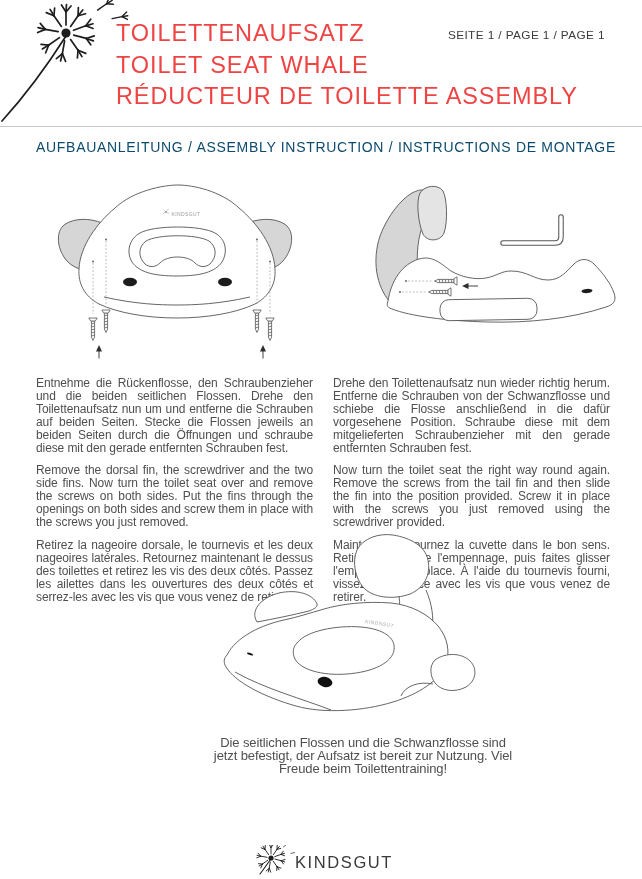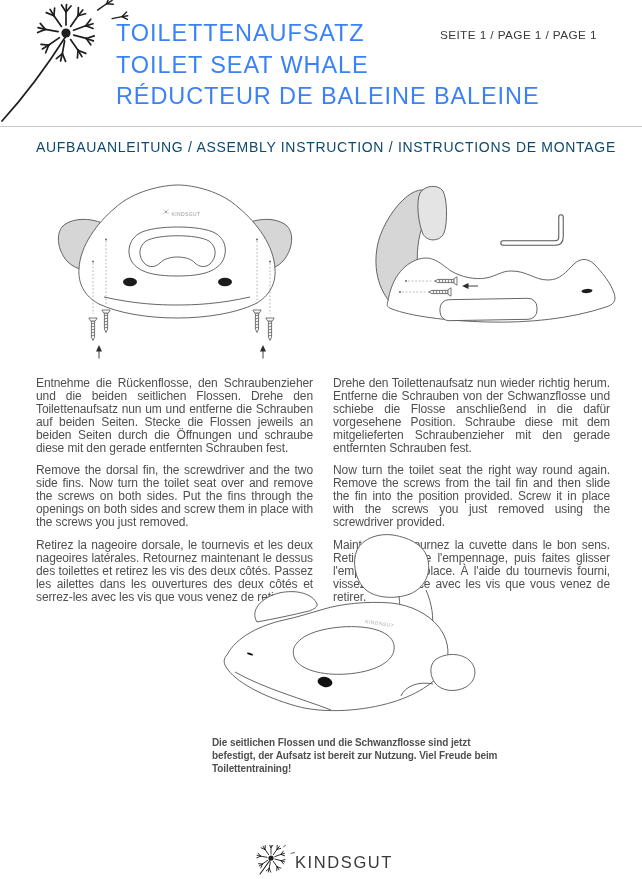--- a/index.html
+++ b/index.html
@@ -2,41 +2,41 @@
 <html><head>
 <meta charset="utf-8">
 <style>
   html,body{margin:0;padding:0;background:#fff;}
   .page{position:relative;width:642px;height:879px;background:#ffffff;overflow:hidden;
         font-family:"Liberation Sans",sans-serif;color:#4d4d4d;}
 
   
   .logo-top{position:absolute;left:0;top:0;}
   .title-block{position:absolute;left:116px;top:18px;}
-  .title-line{font-size:23.5px;line-height:31.5px;letter-spacing:0.9px;color:#3b82f6;font-weight:400;white-space:nowrap;}
-  .page-indicator{position:absolute;right:45px;top:28px;font-size:11.8px;letter-spacing:0.4px;color:#3a3a3a;white-space:nowrap;}
+  .title-line{font-size:23.5px;line-height:31.5px;letter-spacing:0.9px;color:#ef4444;font-weight:400;white-space:nowrap;}
+  .page-indicator{position:absolute;right:37px;top:28px;font-size:11.8px;letter-spacing:0.4px;color:#3a3a3a;white-space:nowrap;}
   .rule{position:absolute;left:0;right:0;top:126px;height:1px;background:#c9c9c9;}
   .section-heading{position:absolute;left:36px;top:139px;font-size:14px;letter-spacing:0.7px;color:#0c4a6e;white-space:nowrap;}
 
   
   .illo{position:absolute;}
   .illo-front{left:30px;top:172px;}
   .illo-side{left:330px;top:172px;}
   .illo-assembled{left:205px;top:526px;}
 
   
   .col{position:absolute;top:377px;width:277px;font-size:12px;line-height:12.9px;
        letter-spacing:-0.1px;color:#4f4f4f;text-align:justify;}
   .col p{margin:0 0 10px 0;}
   .col-left{left:36px;}
   .col-right{left:333px;}
 
   
-  .bottom-block{position:absolute;left:212px;top:736px;width:302px;font-size:10px;
-       line-height:13px;letter-spacing:-0.1px;color:#4f4f4f;text-align:left;font-weight:bold;}
+  .bottom-block{position:absolute;left:212px;top:736px;width:302px;font-size:13px;
+       line-height:13px;letter-spacing:-0.1px;color:#4f4f4f;text-align:center;}
   .bottom-block p{margin:0 0 12px 0;}
 
   
   .footer-logo{position:absolute;left:0;right:0;top:845px;display:flex;justify-content:center;align-items:flex-start;gap:0px;}
   .brand-name{font-size:16.5px;letter-spacing:1.6px;color:#3a3a3a;margin-top:8px;}
 </style>
 </head>
 <body>
 
 <div class="page">
@@ -64,21 +64,21 @@
       <use href="#seed" transform="rotate(235)"></use>
     </g>
     <use href="#seed" transform="translate(92,14) rotate(-35) scale(0.85)"></use>
     <use href="#seed" transform="translate(106,20) rotate(-12) scale(0.78)"></use>
     <use href="#seed" transform="translate(110,4) rotate(-60) scale(0.78)"></use>
   </svg>
 
   <div class="title-block">
     <div class="title-line">TOILETTENAUFSATZ</div>
     <div class="title-line">TOILET SEAT WHALE</div>
-    <div class="title-line">RÉDUCTEUR DE BALEINE BALEINE</div>
+    <div class="title-line">RÉDUCTEUR DE TOILETTE ASSEMBLY</div>
   </div>
 
   <div class="page-indicator">SEITE 1 / PAGE 1 / PAGE 1</div>
 
   <div class="rule"></div>
 
   <div class="section-heading">AUFBAUANLEITUNG / ASSEMBLY INSTRUCTION / INSTRUCTIONS DE MONTAGE</div>
 
   <svg class="illo illo-front" width="290" height="192" viewBox="0 0 290 192">
     <defs>

